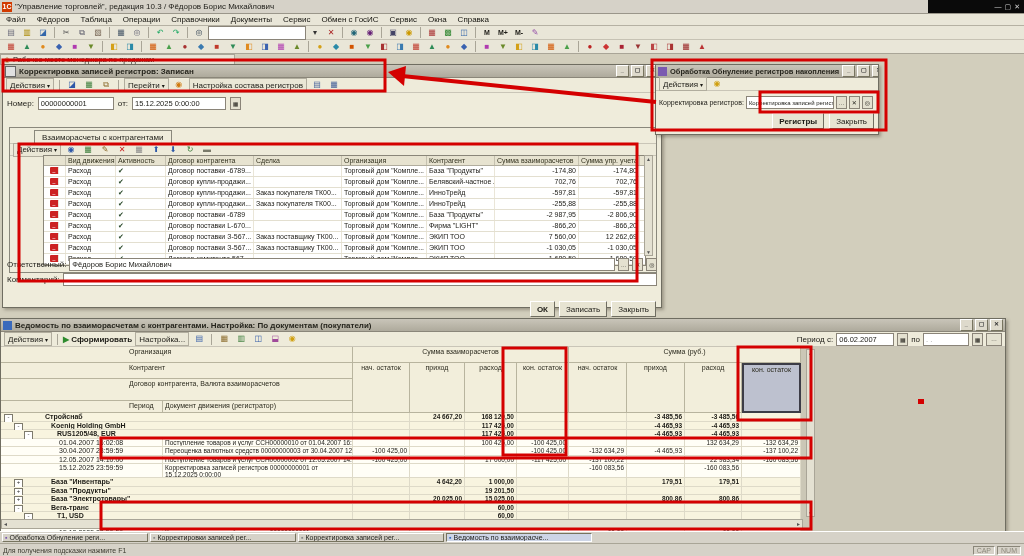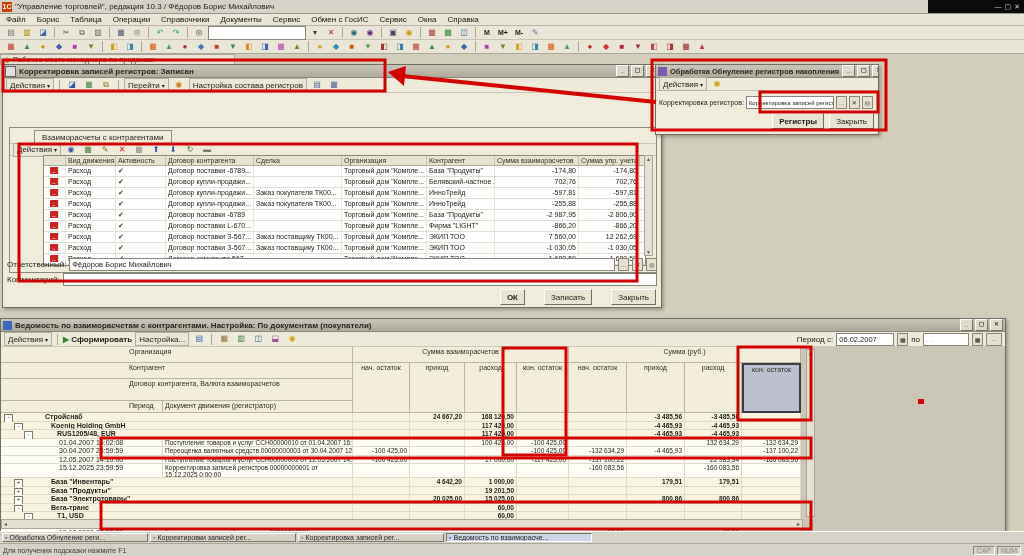--- a/index.html
+++ b/index.html
@@ -65,21 +65,21 @@
     <span>"Управление торговлей", редакция 10.3 / Фёдоров Борис Михайлович</span>
     <div id="win-ctrl-black">
         <span>—</span>
         <span>▢</span>
         <span>✕</span>
       </div>
   </div>
 
   <div class="abs" id="menubar">
       <div class="menu-item">Файл</div>
-      <div class="menu-item">Борис</div>
+      <div class="menu-item">Фёдоров</div>
       <div class="menu-item">Таблица</div>
       <div class="menu-item">Операции</div>
       <div class="menu-item">Справочники</div>
       <div class="menu-item">Документы</div>
       <div class="menu-item">Сервис</div>
       <div class="menu-item">Обмен с ГосИС</div>
       <div class="menu-item">Сервис</div>
       <div class="menu-item">Окна</div>
       <div class="menu-item">Справка</div>
     </div>
@@ -197,20 +197,27 @@
       <span class="ddbtn">
           <span>Перейти</span>
           <span style="font-size:6px">▾</span>
         </span>
       <span class="tico" style="color:#d07b10">◉</span>
       <span class="ddbtn">
           <span>Настройка состава регистров</span>
         </span>
       <span class="tico" style="color:#44609a">▤</span>
       <span class="tico" style="color:#44609a">▦</span>
+    </div>
+    <div class="abs" style="left:4px;top:32px;display:flex;align-items:center;gap:4px">
+      <span>Номер:</span>
+      <span class="fld" style="width:70px">00000000001</span>
+      <span>от:</span>
+      <span class="fld" style="width:88px">15.12.2025 0:00:00</span>
+      <span class="fbtn">▦</span>
     </div>
     <div class="abs" style="left:6px;top:62px;width:646px;height:144px;border:1px solid #8a887c;background:#efecdb">
       <div class="tab active" style="display:inline-flex;margin:1px 0 0 24px;border-bottom:1px solid #efecdb">
           <span>Взаиморасчеты с контрагентами</span>
         </div>
       <div class="toolrow" style="border-top:1px solid #c9c5b7;height:13px">
         <span class="ddbtn">
             <span>Действия</span>
             <span style="font-size:6px">▾</span>
           </span>
@@ -363,21 +370,21 @@
       <span>Ответственный:</span>
       <span class="fld" style="width:540px">Фёдоров Борис Михайлович</span>
       <span class="fbtn">…</span>
       <span class="fbtn">✕</span>
       <span class="fbtn">◎</span>
     </div>
     <div class="abs" style="left:4px;top:208px;display:flex;align-items:center;gap:3px">
       <span>Комментарий:</span>
       <span class="fld" style="width:588px"></span>
     </div>
-    <div class="abs" id="corr-btns" style="right:5px;top:224px;display:flex;gap:19px">
+    <div class="abs" id="corr-btns" style="right:5px;top:236px;display:flex;gap:4px">
         <div class="btn3d" style="font-weight: bold;">ОК</div>
         <div class="btn3d">Записать</div>
         <div class="btn3d">Закрыть</div>
       </div>
   </div>
 
   <div class="win" style="left:655px;top:64px;width:222px;height:69px">
     <div class="tbar">
       <span class="wicon" style="background:#7a5ab0"></span>
       <span style="font-size:7.5px">Обработка  Обнуление регистров накопления</span>

